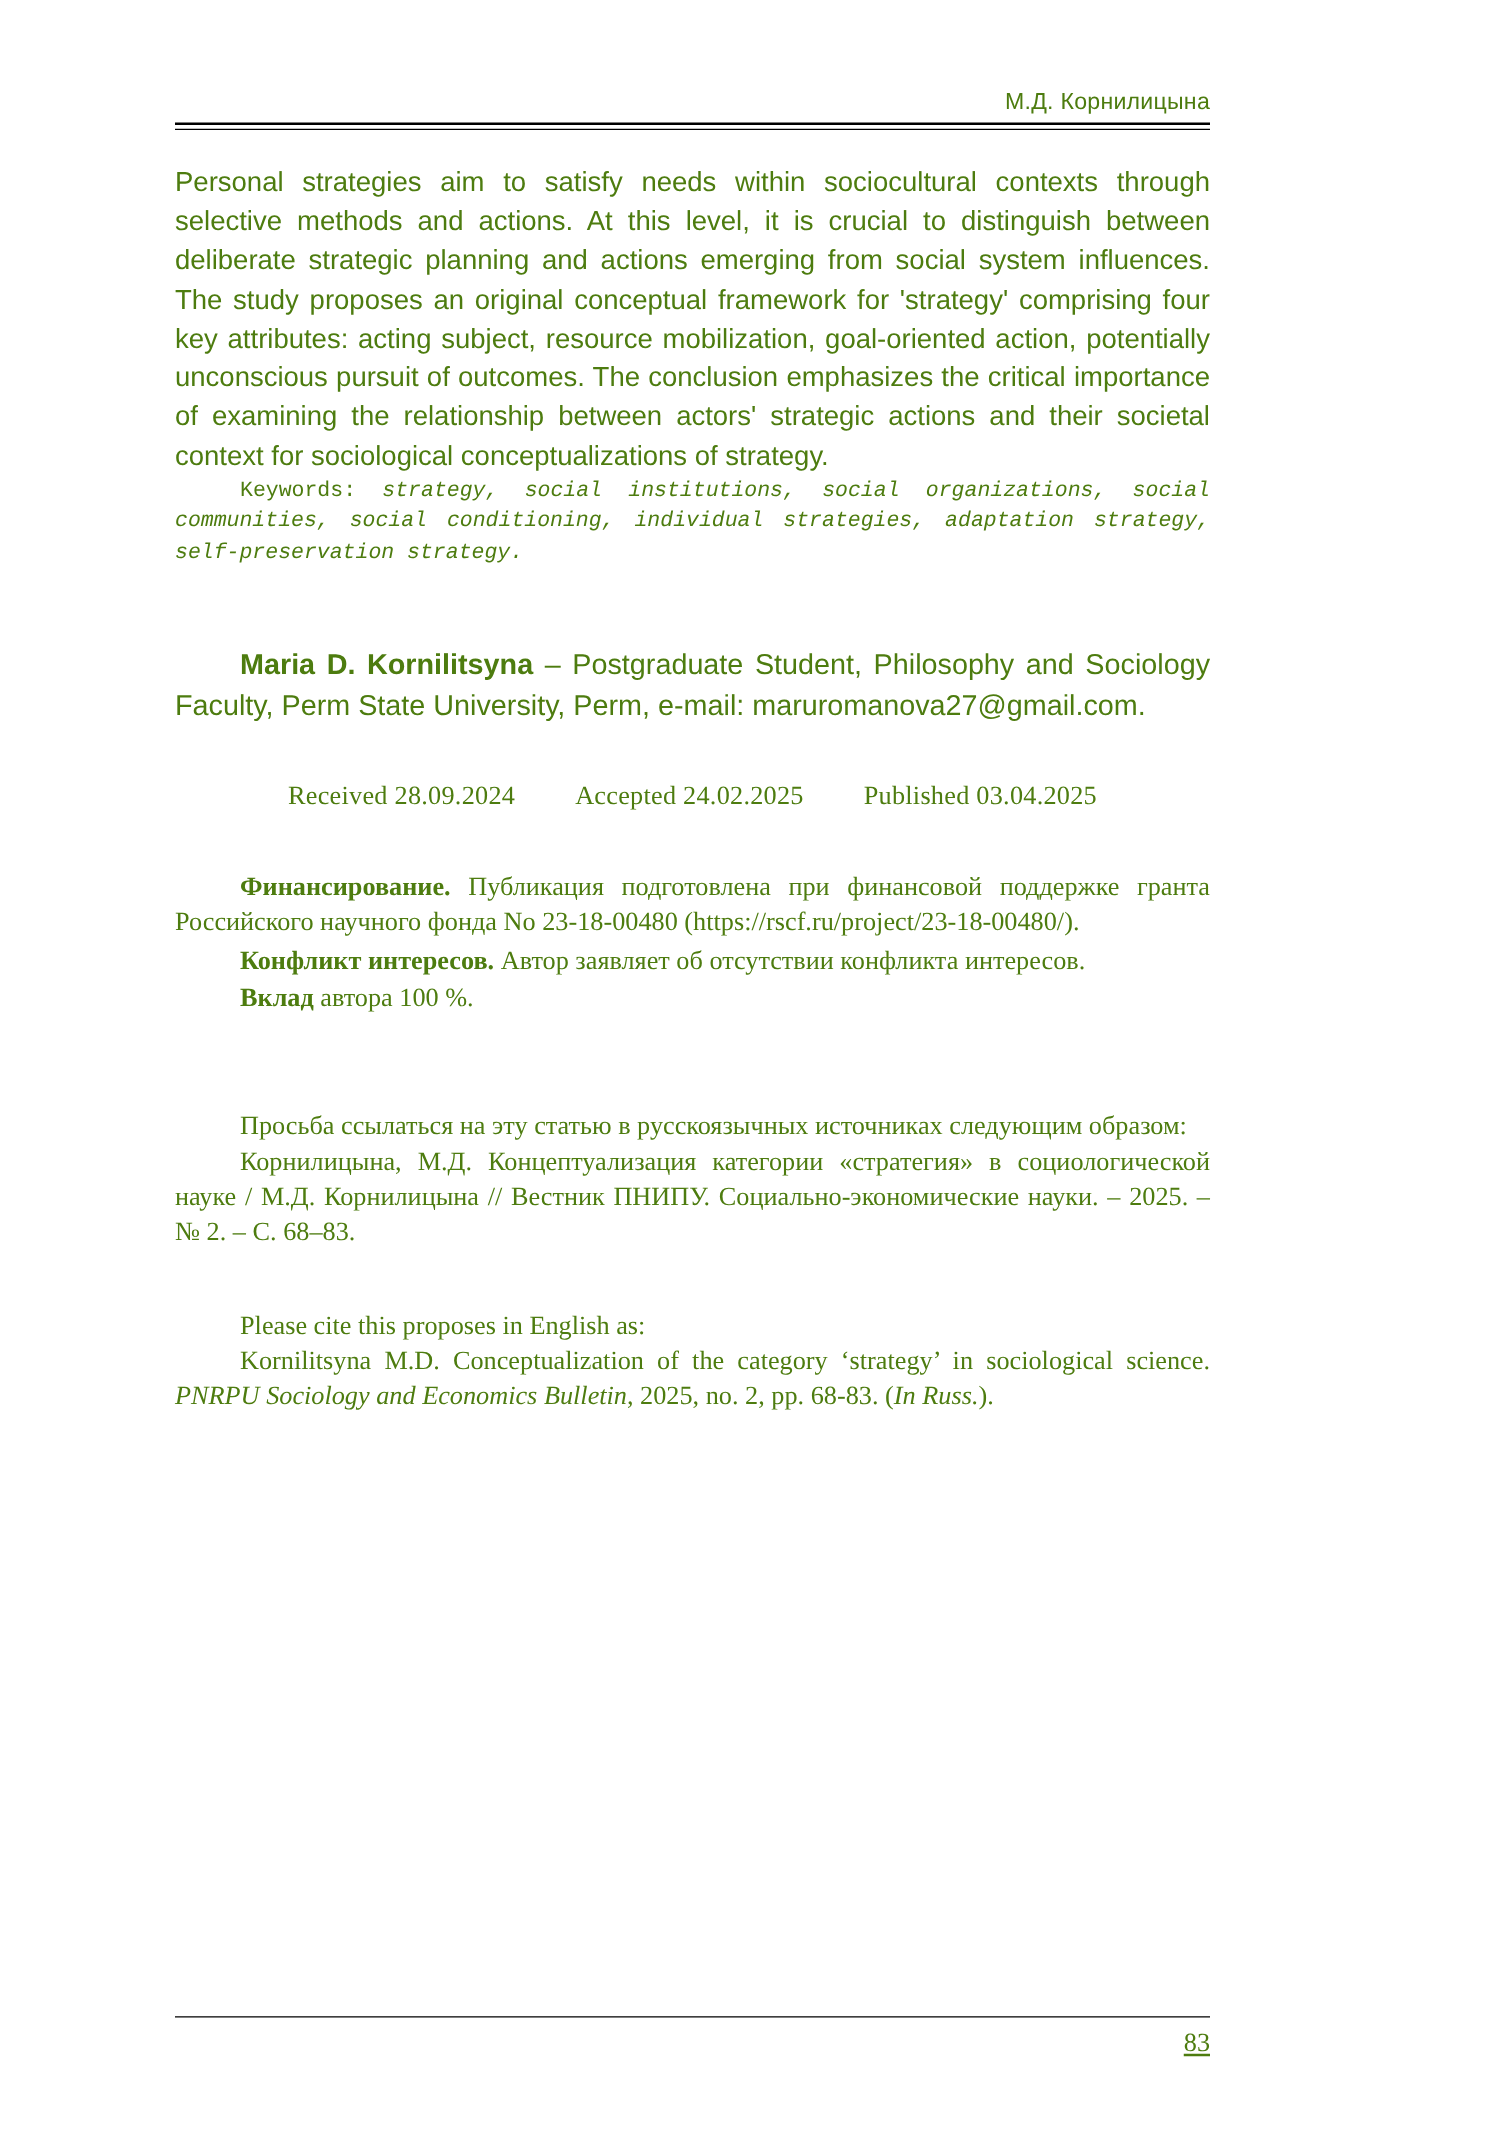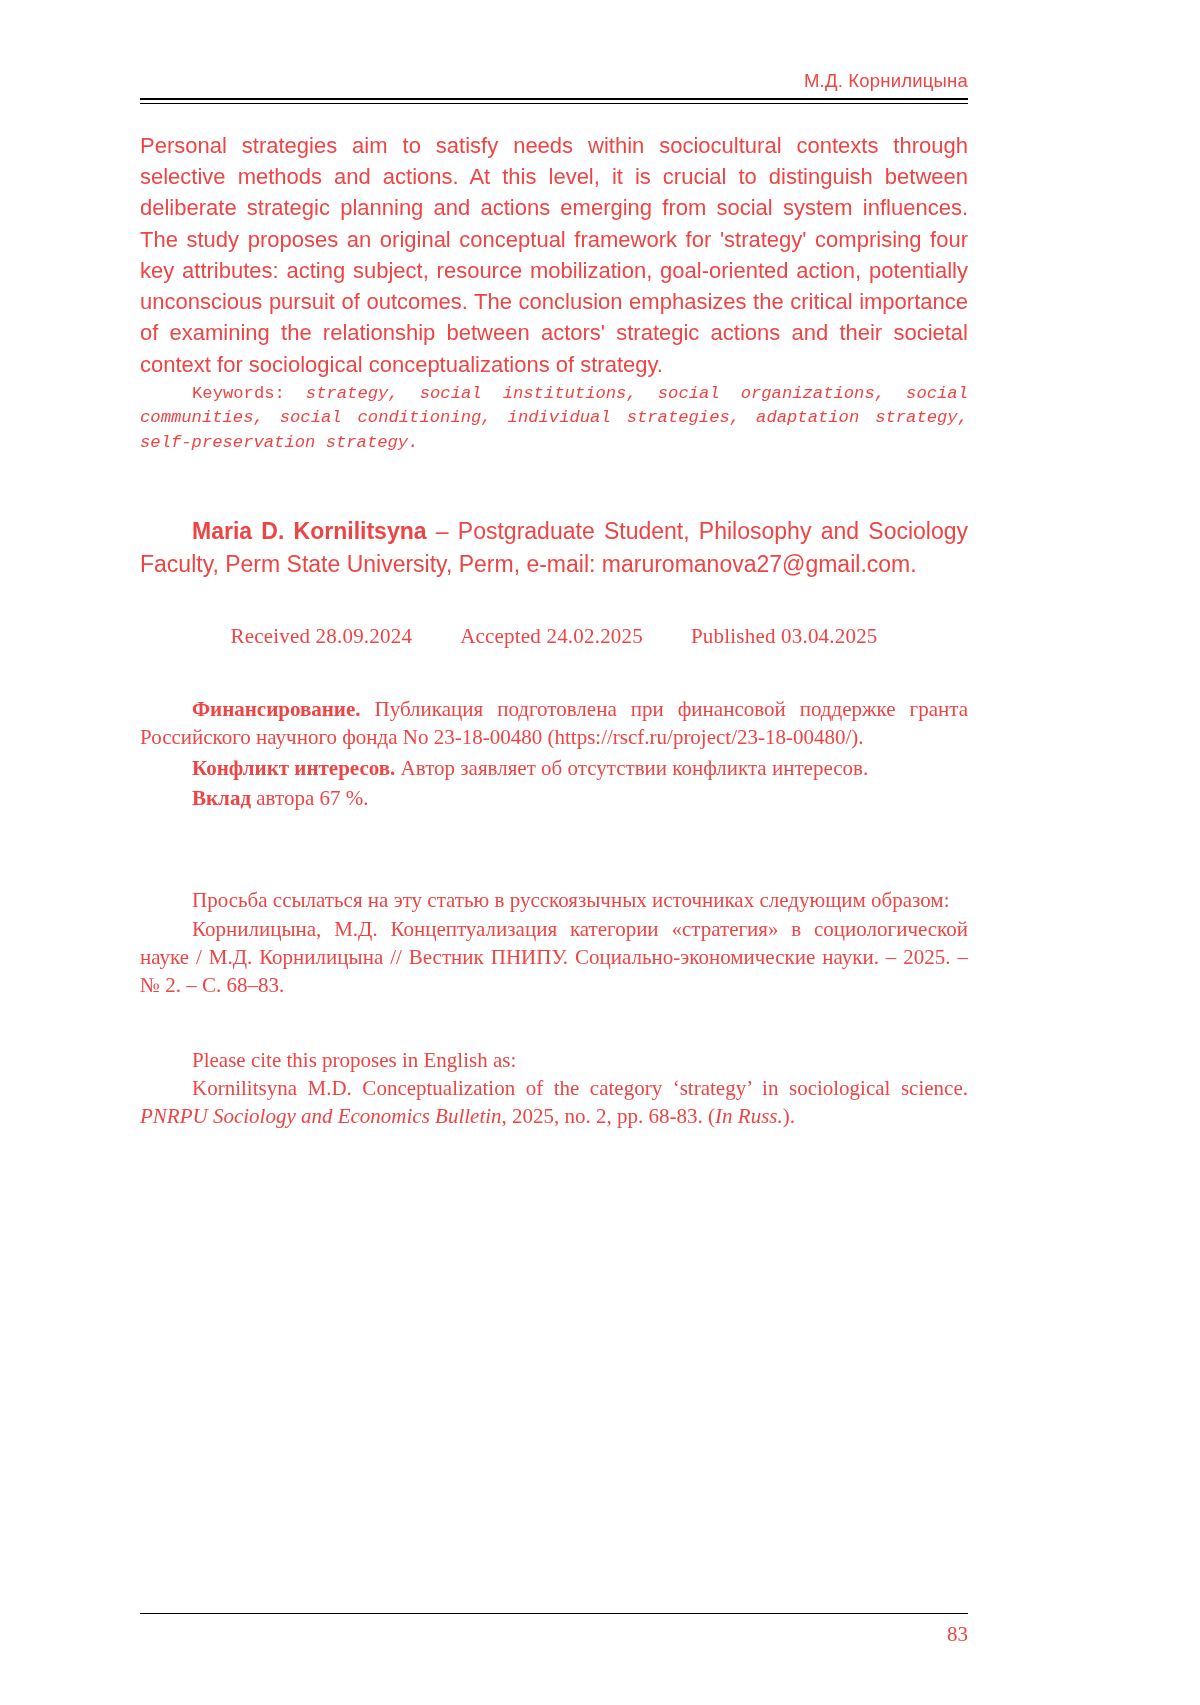--- a/index.html
+++ b/index.html
@@ -7,21 +7,21 @@
     padding: 0;
     background: #ffffff;
   }
   .page {
     width: 1108px;
     height: 1705px;
     position: relative;
     background: #ffffff;
     box-sizing: border-box;
     font-family: "Liberation Serif", serif;
-    color: #ef4444;
+    color: #4d7c0f;
   }
   .content {
     position: absolute;
     left: 140px;
     right: 140px;
     top: 70px;
   }
   
   .running-head {
     text-align: right;
@@ -101,20 +101,21 @@
     text-align: justify;
   }
   .cite-block-en i { font-style: italic; }
 
   
   .footer {
     position: absolute;
     left: 140px;
     right: 140px;
     bottom: 58px;
+    text-decoration: underline;
   }
   .footer-rule {
     border-top: 1.5px solid #000;
     margin-bottom: 8px;
   }
   .page-number {
     text-align: right;
     font-size: 21px;
   }
 </style>
@@ -150,21 +151,21 @@
       <div class="ru-para">
         <b>Финансирование.</b>
         <span>Публикация подготовлена при финансовой поддержке гранта Российского научного фонда No 23-18-00480 (https://rscf.ru/project/23-18-00480/).</span>
       </div>
       <div class="ru-para">
         <b>Конфликт интересов.</b>
         <span>Автор заявляет об отсутствии конфликта интересов.</span>
       </div>
       <div class="ru-para">
         <b>Вклад</b>
-        <span>автора 67 %.</span>
+        <span>автора 100 %.</span>
       </div>
     </div>
 
     <div class="cite-block">
       <div class="cite-line">Просьба ссылаться на эту статью в русскоязычных источниках следующим образом:</div>
       <div class="cite-body">Корнилицына, М.Д. Концептуализация категории «стратегия» в социологической науке / М.Д. Корнилицына // Вестник ПНИПУ. Социально-экономические науки. – 2025. – № 2. – С. 68–83.</div>
     </div>
 
     <div class="cite-block-en">
       <div class="cite-line">Please cite this proposes in English as:</div>

